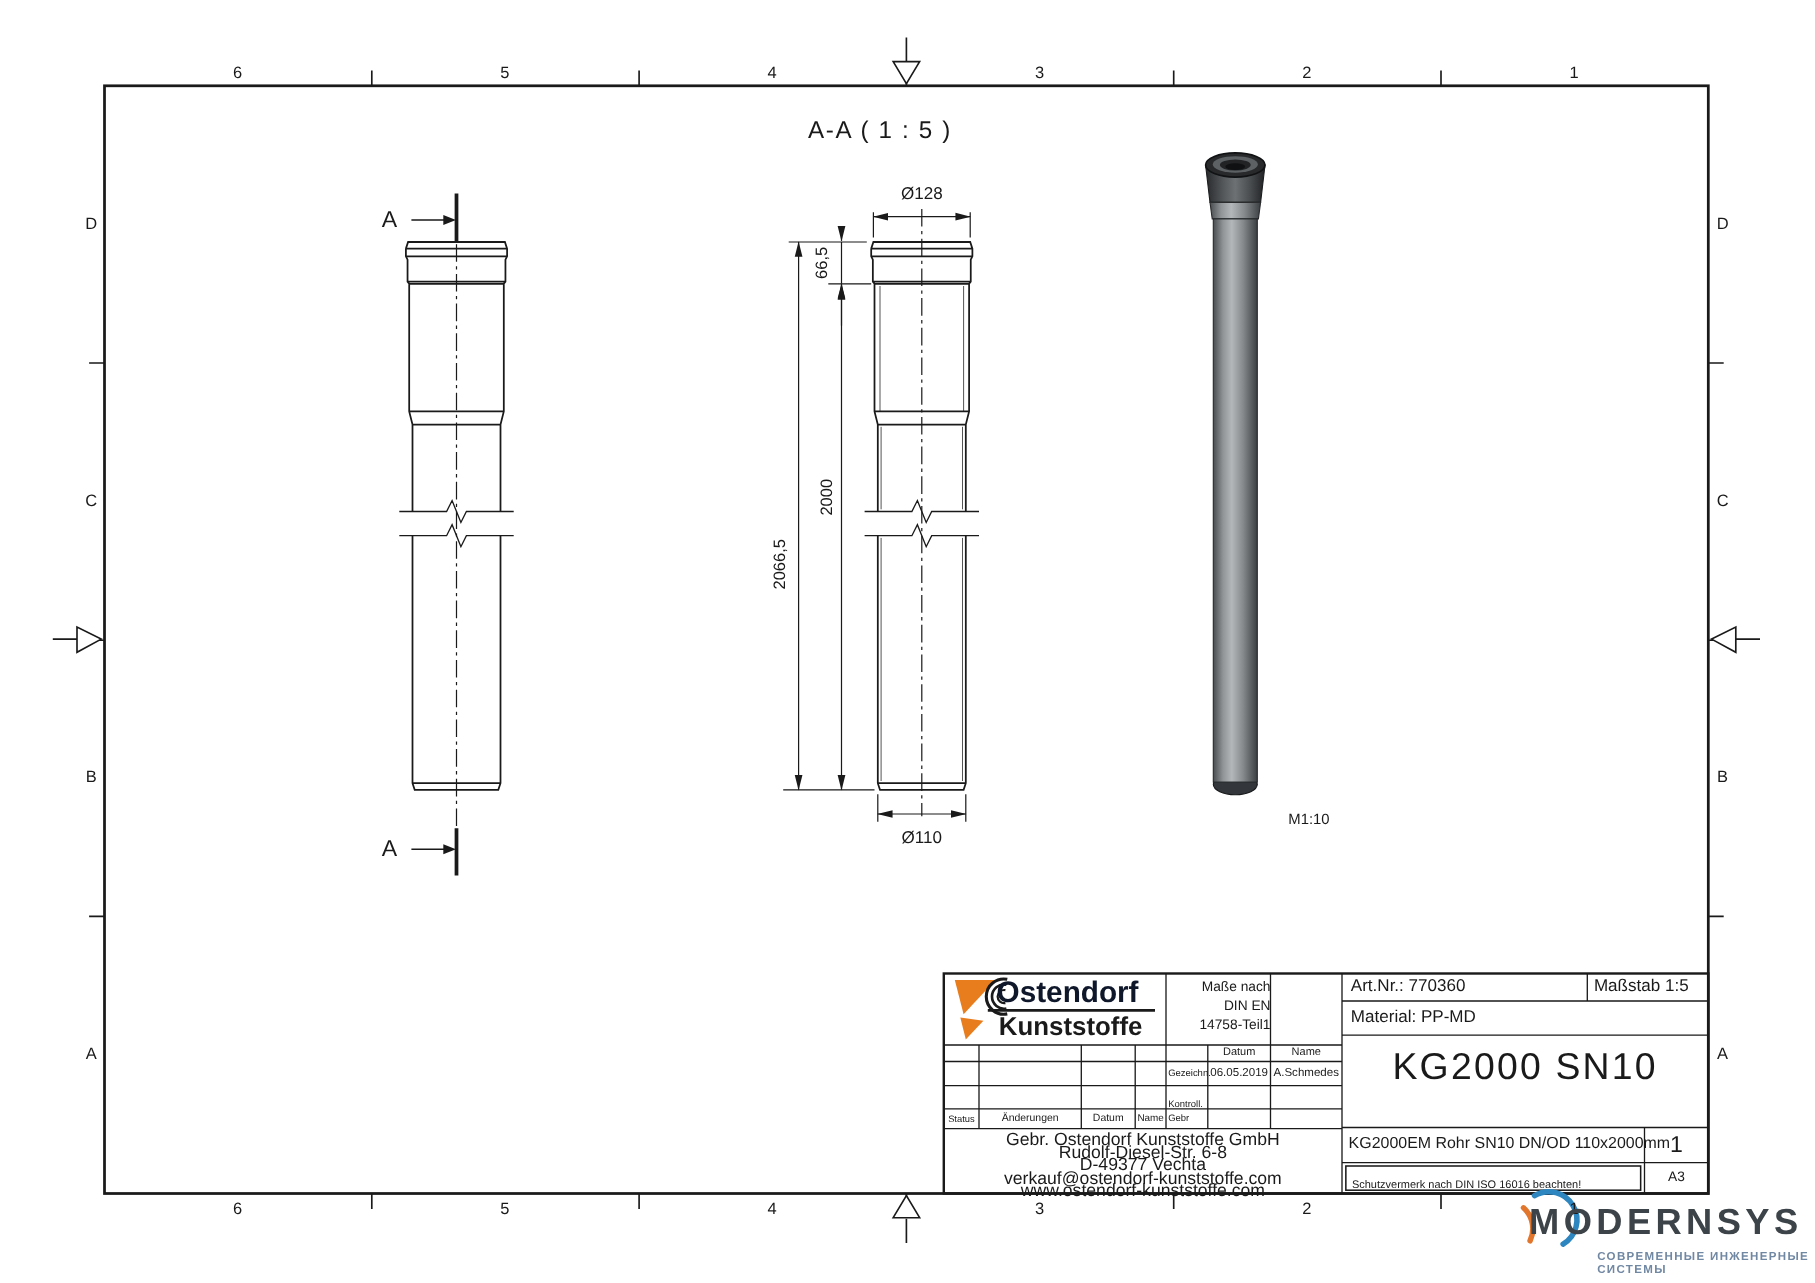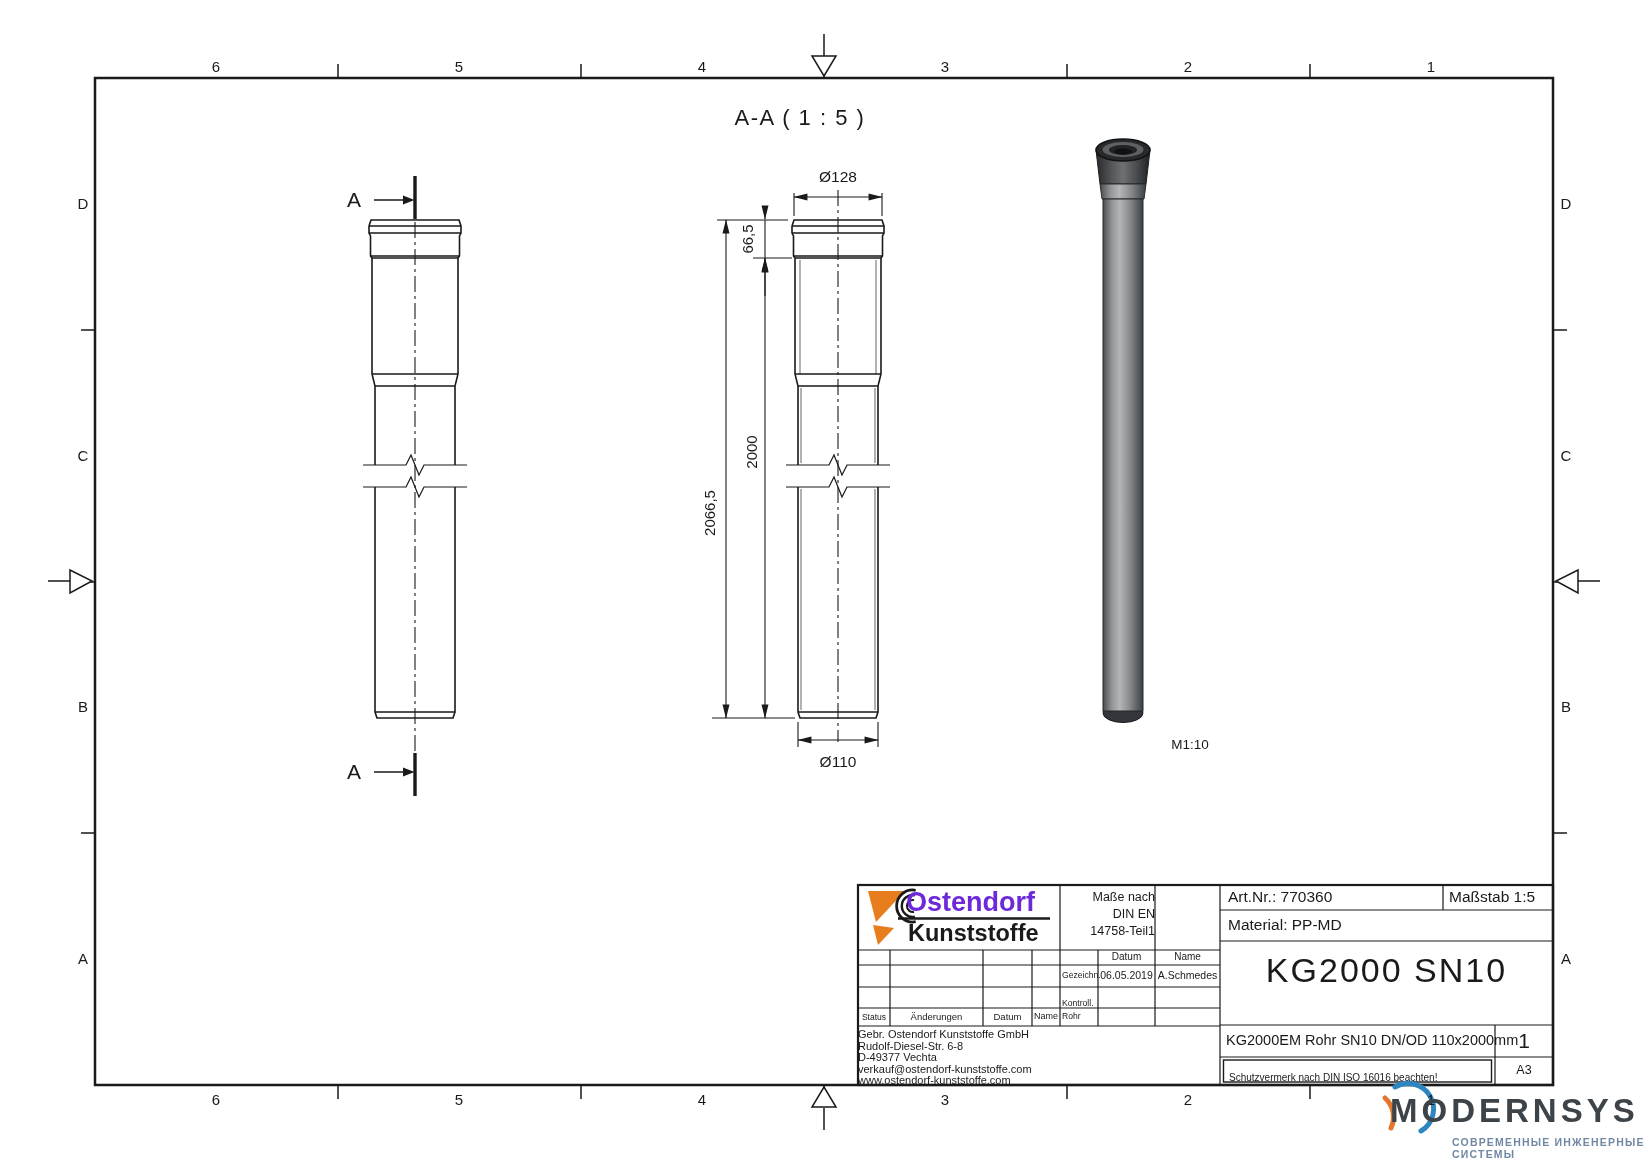--- a/index.html
+++ b/index.html
@@ -4,21 +4,21 @@
 <style>
   *{margin:0;padding:0;box-sizing:border-box}
   html,body{background:#ffffff}
   #sheet{position:relative;width:1650px;height:1166px;background:#fff;overflow:hidden;
          font-family:"Liberation Sans",sans-serif;color:#1a1a1a}
   .cell{position:absolute;display:flex;align-items:center;white-space:nowrap;line-height:1.05}
   .cc{justify-content:center;text-align:center}
   .rot{transform:rotate(-90deg);transform-origin:center}
   .zone{position:absolute;width:22px;height:20px;display:flex;align-items:center;justify-content:center;
         font-size:15px}
-  .addr{position:absolute;font-size:11px}
+  .addr{position:absolute;text-align:center;font-size:16px}
   .addr div{height:11.6px}
   .mn{position:absolute;width:95px;text-align:right;font-size:12.5px;height:16px}
   svg{position:absolute;left:0;top:0}
   .brand-word{position:absolute;font-weight:bold;font-size:33px;letter-spacing:4px;color:#3d4449}
   .brand-sub{position:absolute;font-size:10.5px;letter-spacing:1.2px;color:#7188a3;font-weight:bold}
   .ost{position:absolute;font-weight:bold}
 </style>
 </head>
 <body>
 
@@ -153,34 +153,34 @@
 <div class="cell cc" style="left:342px;top:188px;width:24px;height:24px;font-size:21px">A</div>
 <div class="cell cc" style="left:342px;top:760px;width:24px;height:24px;font-size:21px">A</div>
 <div class="cell cc" style="left:1160px;top:736px;width:60px;height:18px;font-size:13.5px">M1:10</div>
 
 <div class="cell cc" style="left:788px;top:167px;width:100px;height:20px;font-size:15.5px">Ø128</div>
 <div class="cell cc rot" style="left:721px;top:231px;width:54px;height:16px;font-size:15px">66,5</div>
 <div class="cell cc rot" style="left:722px;top:444px;width:60px;height:16px;font-size:15px">2000</div>
 <div class="cell cc rot" style="left:675px;top:505px;width:70px;height:16px;font-size:15px">2066,5</div>
 <div class="cell cc" style="left:788px;top:752px;width:100px;height:20px;font-size:15.5px">Ø110</div>
 
-<div class="ost" style="left:906px;top:887px;font-size:27px;color:#6d28d9">Ostendorf</div>
+<div class="ost" style="left:906px;top:887px;font-size:27px;color:#0f172a">Ostendorf</div>
 <div class="ost" style="left:908px;top:920px;font-size:23.5px;color:#1a1a1a">Kunststoffe</div>
 
 <div class="mn" style="left:1060px;top:890px">Maße nach</div>
 <div class="mn" style="left:1060px;top:907px">DIN EN</div>
 <div class="mn" style="left:1060px;top:924px">14758-Teil1</div>
 
 <div class="cell cc" style="left:1098px;top:950px;width:57px;height:15px;font-size:10px">Datum</div>
 <div class="cell cc" style="left:1155px;top:950px;width:65px;height:15px;font-size:10px">Name</div>
 <div class="cell" style="left:1062px;top:965px;width:36px;height:22px;font-size:8.6px">Gezeichn.</div>
 <div class="cell cc" style="left:1098px;top:965px;width:57px;height:22px;font-size:10.5px">06.05.2019</div>
 <div class="cell cc" style="left:1155px;top:965px;width:65px;height:22px;font-size:10.5px">A.Schmedes</div>
 <div class="cell" style="left:1062px;top:987px;width:36px;height:34px;font-size:8.6px">Kontroll.</div>
-<div class="cell" style="left:1062px;top:1008px;width:36px;height:18px;font-size:8.6px">Rohr</div>
+<div class="cell" style="left:1062px;top:1008px;width:36px;height:18px;font-size:8.6px">Gebr</div>
 <div class="cell cc" style="left:858px;top:1008px;width:32px;height:18px;font-size:8.5px">Status</div>
 <div class="cell cc" style="left:890px;top:1008px;width:93px;height:18px;font-size:9.5px">Änderungen</div>
 <div class="cell cc" style="left:983px;top:1008px;width:49px;height:18px;font-size:9.5px">Datum</div>
 <div class="cell cc" style="left:1032px;top:1008px;width:28px;height:18px;font-size:9px">Name</div>
 
 <div class="addr" style="left:858px;top:1028px;width:362px">
   <div>Gebr. Ostendorf Kunststoffe GmbH</div>
   <div>Rudolf-Diesel-Str. 6-8</div>
   <div>D-49377 Vechta</div>
   <div>verkauf@ostendorf-kunststoffe.com</div>

